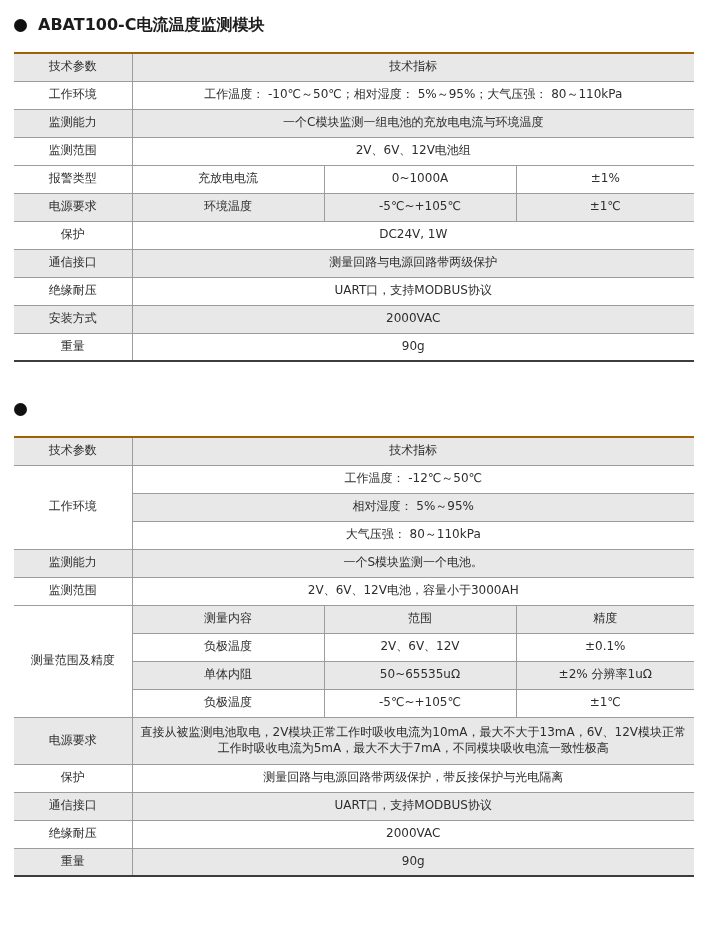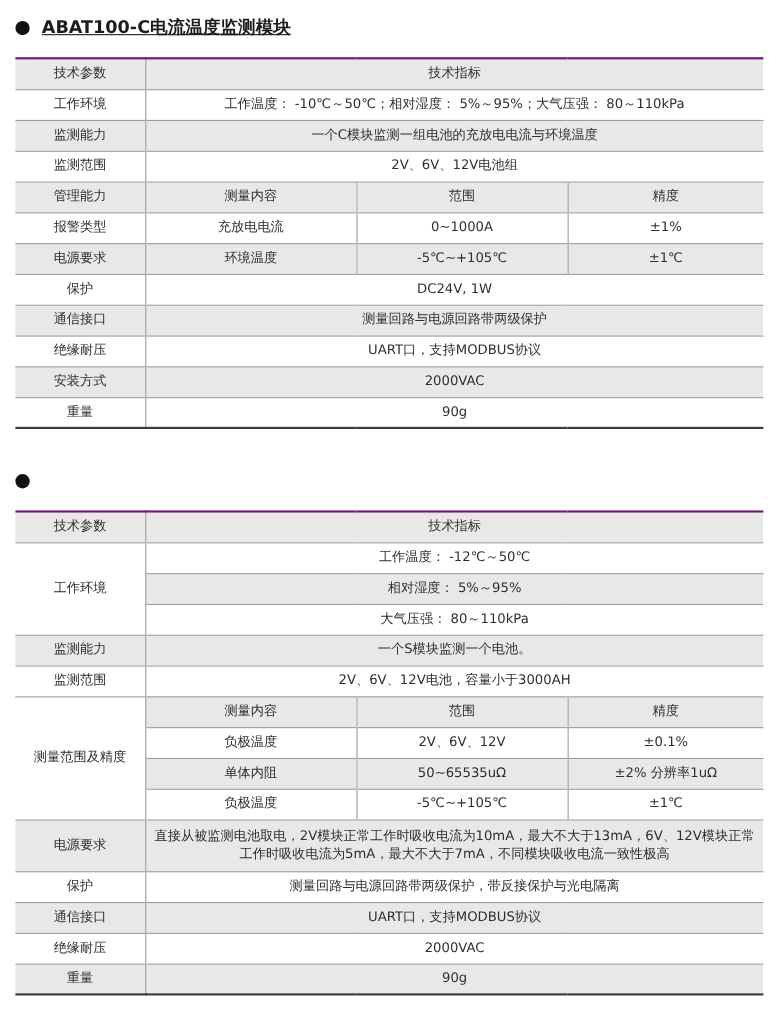--- a/index.html
+++ b/index.html
@@ -13,28 +13,28 @@
 
   .section-title {
     display: flex; align-items: center; gap: 11px;
     font-size: 16px; font-weight: 700; color: #1c1c1c;
     height: 22px;
   }
   .section-title .bullet {
     width: 13px; height: 13px; border-radius: 50%;
     background: #111111; flex: 0 0 auto;
   }
-  .title-1 { margin: 6px 0 16px 0; text-decoration: underline; }
+  .title-1 { margin: 6px 0 16px 0; }
   .title-2 { margin: 36px 0 16px 0; }
 
   table.spec {
     width: 680px;
     border-collapse: collapse;
     table-layout: fixed;
-    border-top: 2px solid #701a75;
+    border-top: 2px solid #a16207;
     border-bottom: 2px solid #3d3d3d;
     font-size: 12px;
     color: #2e2e2e;
   }
   table.spec td {
     height: 28px;
     padding: 2px 6px;
     text-align: center;
     vertical-align: middle;
     border-top: 1px solid #9c9c9c;
@@ -80,26 +80,20 @@
         </tr>
         <tr>
           <td class="shade">监测能力</td>
           <td class="shade bl" colspan="3">一个C模块监测一组电池的充放电电流与环境温度</td>
         </tr>
         <tr>
           <td>监测范围</td>
           <td class="bl" colspan="3">2V、6V、12V电池组</td>
         </tr>
         <tr>
-          <td class="shade">管理能力</td>
-          <td class="shade bl">测量内容</td>
-          <td class="shade bl">范围</td>
-          <td class="shade bl">精度</td>
-        </tr>
-        <tr>
           <td>报警类型</td>
           <td class="bl">充放电电流</td>
           <td class="bl">0~1000A</td>
           <td class="bl">±1%</td>
         </tr>
         <tr>
           <td class="shade">电源要求</td>
           <td class="shade bl">环境温度</td>
           <td class="shade bl">-5℃~+105℃</td>
           <td class="shade bl">±1℃</td>

